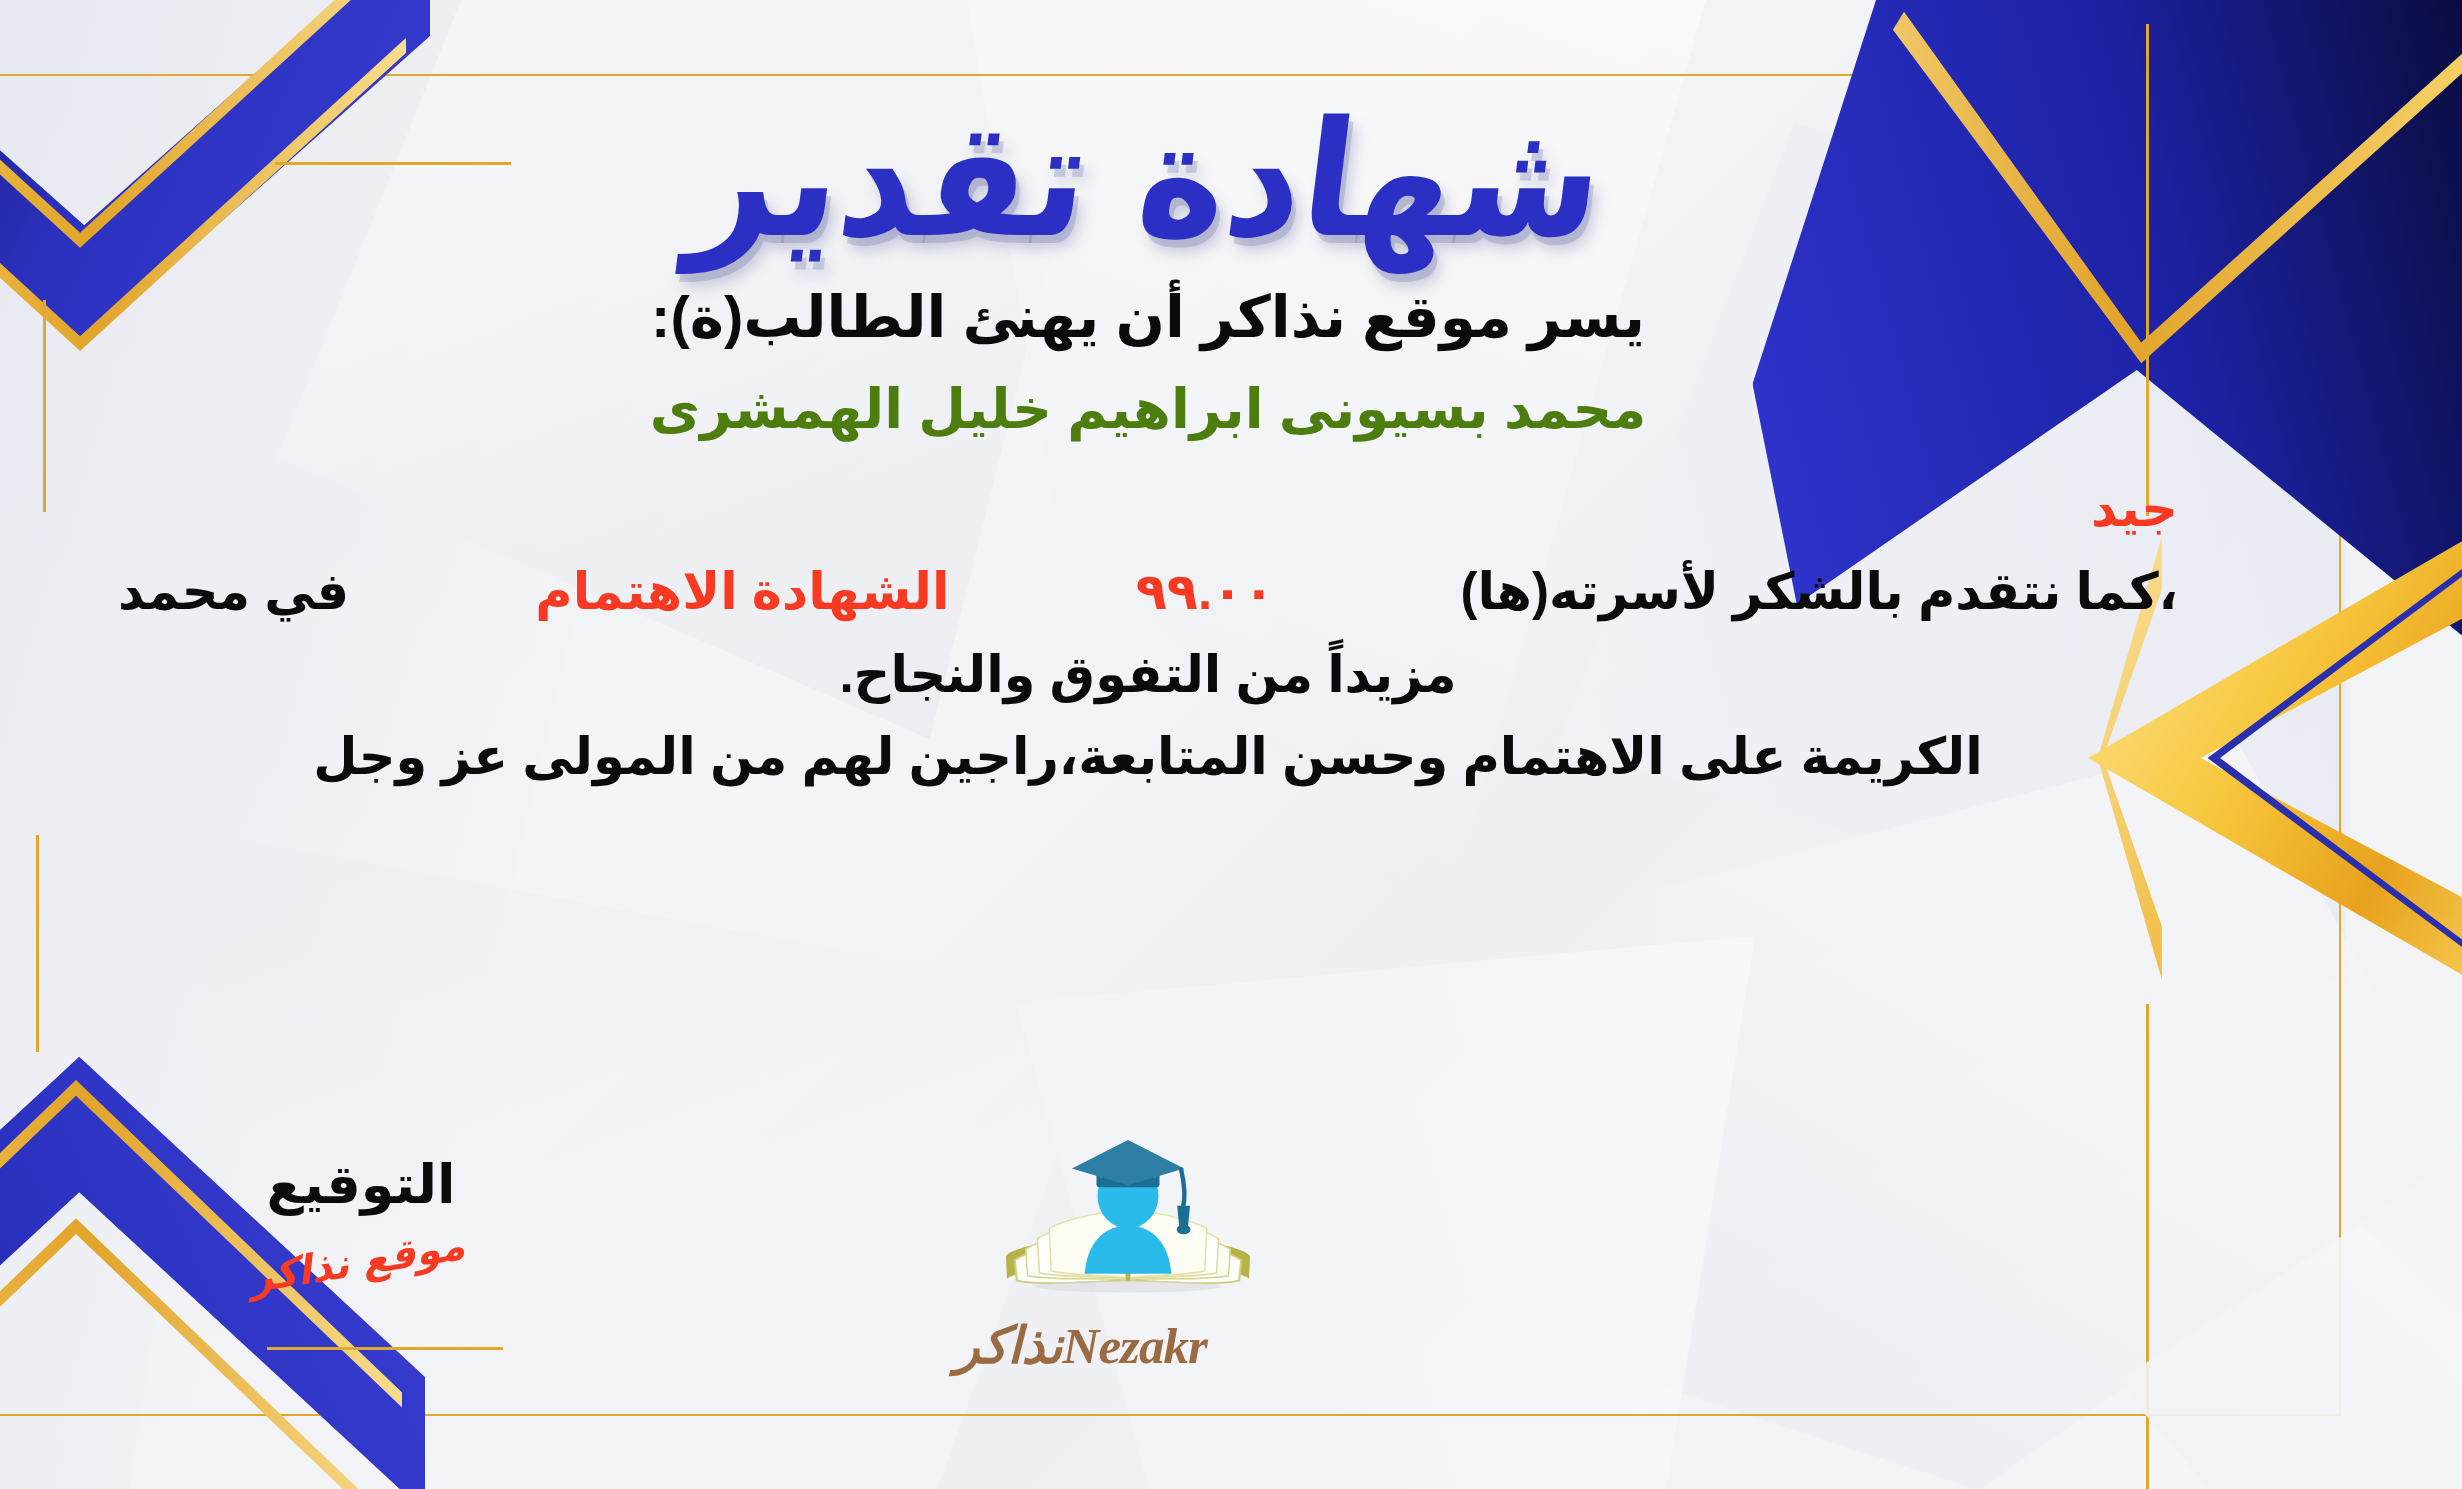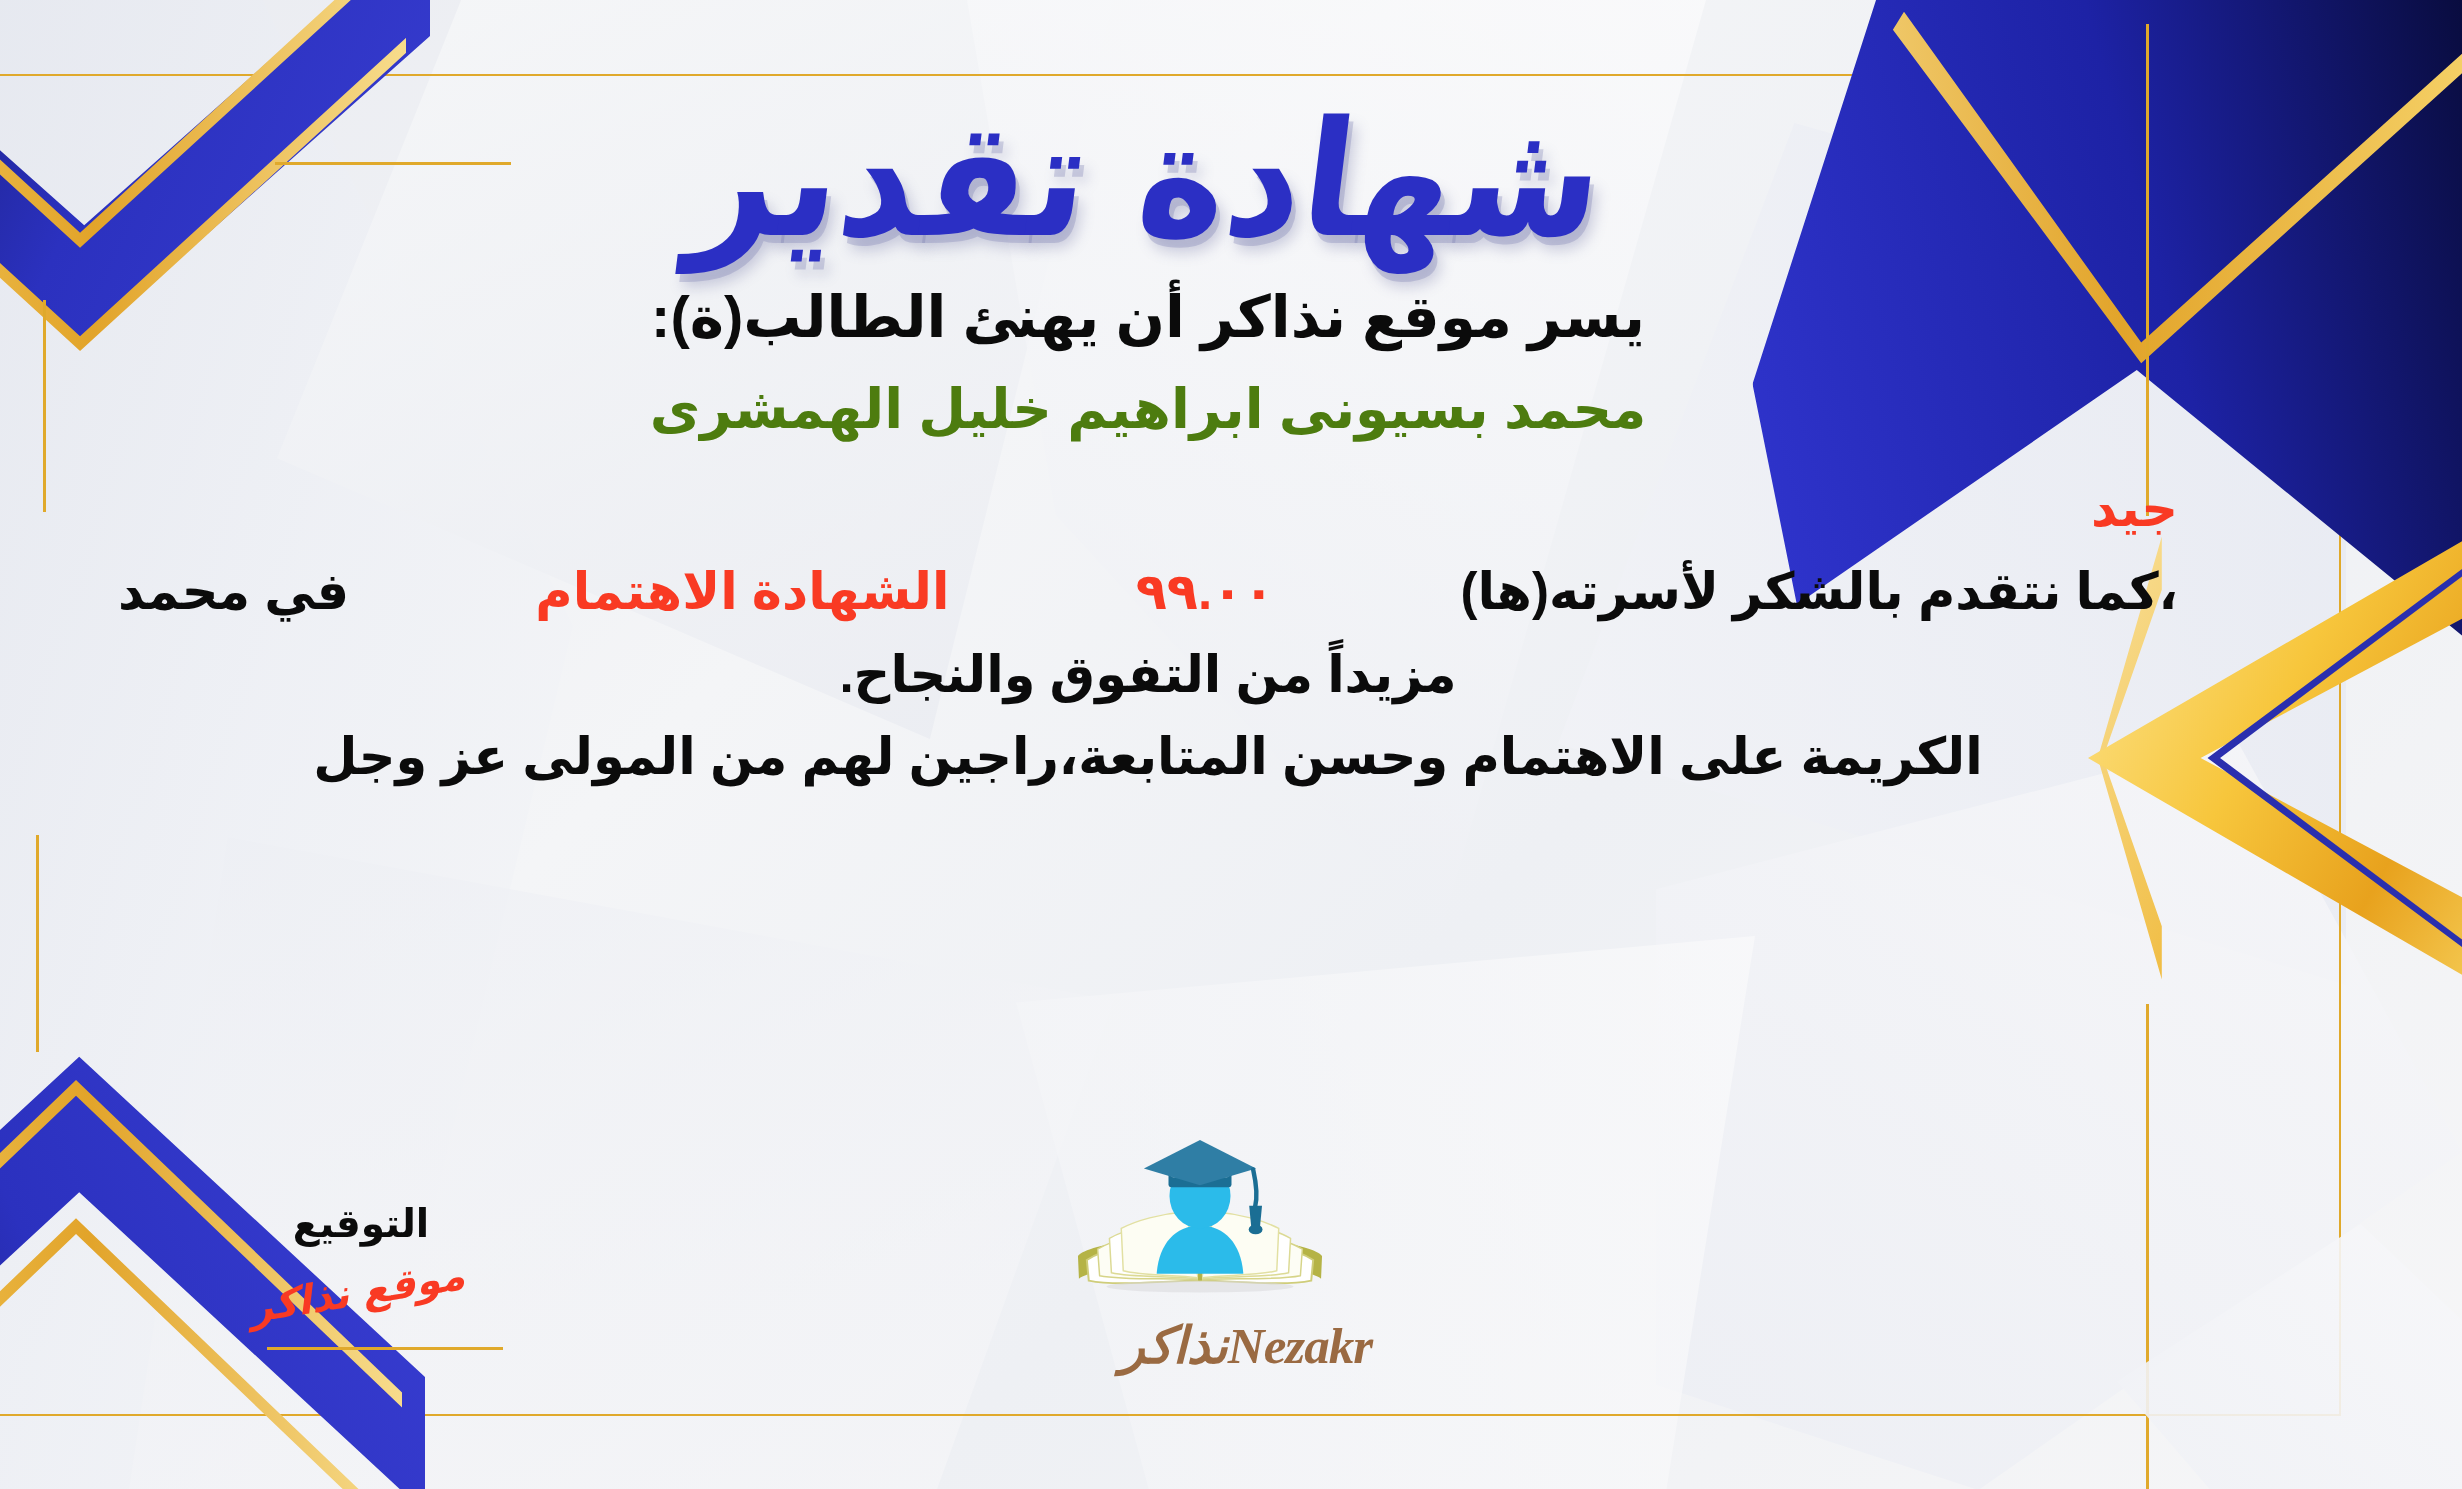--- a/index.html
+++ b/index.html
@@ -312,43 +312,42 @@
   }
 
   .signature-block {
     position: absolute;
     right: 1793px;
     top: 19.7px;
     width: 374px;
     text-align: center;
   }
   .signature-label {
-    font-size: 39px;
+    font-size: 54px;
     font-weight: 700;
     color: #0b0b0b;
     letter-spacing: -0.5px;
-    margin-top: 48px;
   }
   .signature-script {
     margin-top: 22.7px;
     font-family: "DejaVu Sans", sans-serif;
     font-size: 40px;
     font-weight: 700;
     color: #f93a23;
     transform: rotate(-9deg) skewX(-16deg);
     display: inline-block;
     letter-spacing: 1px;
   }
 
   .logo-block {
     position: absolute;
-    left: 1072px;
+    left: 1000px;
     top: 0;
     width: 345px;
-    text-align: right;
+    text-align: left;
   }
   .logo-mark {
     width: 256px;
     height: 187px;
     margin: 0 auto;
     display: block;
   }
   .logo-wordmark {
     margin-top: -3.9px;
     font-size: 51px;

